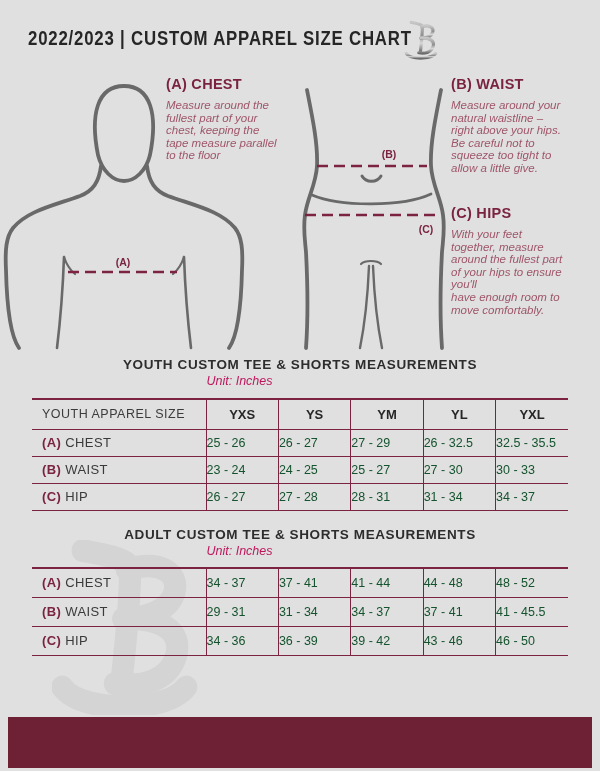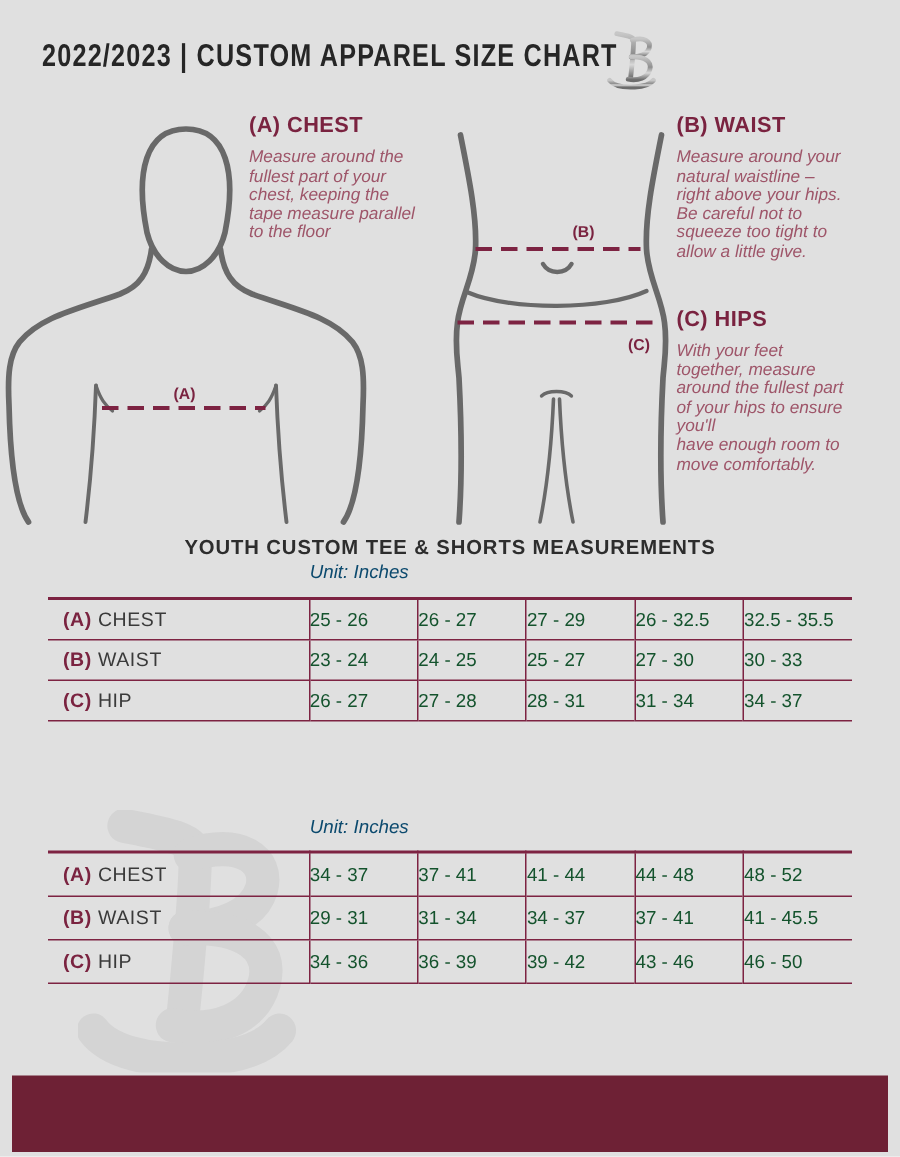--- a/index.html
+++ b/index.html
@@ -30,21 +30,21 @@
   .info-chest{left:166px; top:76px; width:160px;}
   .info-waist{left:451px; top:76px; width:145px;}
   .info-hips{left:451px; top:205px; width:150px;}
   
   .tbl-title{
     position:absolute; left:0; width:600px; text-align:center;
     font-size:13.5px; font-weight:700; letter-spacing:.6px; color:#2d2d2d;
   }
   .tbl-unit{
     position:absolute; left:0; width:479px; text-align:center;
-    font-size:12.5px; font-style:italic; color:#0c4a6e;
+    font-size:12.5px; font-style:italic; color:#be185d;
   }
   .youth-title{top:357px;} .youth-unit{top:374px;}
   .adult-title{top:527px;} .adult-unit{top:544px;}
   table.szt{
     position:absolute; left:32px; width:536px;
     border-collapse:collapse; table-layout:fixed;
     border-top:2px solid #7d2342;
   }
   .youth-tbl{top:398px;} .adult-tbl{top:567px;}
   table.szt col.c0{width:174px;}
@@ -170,20 +170,28 @@
   <table class="szt youth-tbl">
     <colgroup>
         <col class="c0">
         <col>
         <col>
         <col>
         <col>
         <col>
       </colgroup>
     <tbody>
+        <tr class="hdr">
+      <th class="rowhead">YOUTH APPAREL SIZE</th>
+      <th class="size">YXS</th>
+      <th class="size">YS</th>
+      <th class="size">YM</th>
+      <th class="size">YL</th>
+      <th class="size">YXL</th>
+    </tr>
     <tr>
       <td class="lbl"><span class="pfx">(A)</span><span>CHEST</span></td>
       <td class="val">25 - 26</td>
       <td class="val">26 - 27</td>
       <td class="val">27 - 29</td>
       <td class="val">26 - 32.5</td>
       <td class="val">32.5 - 35.5</td>
     </tr>
     <tr>
       <td class="lbl"><span class="pfx">(B)</span><span>WAIST</span></td>
@@ -197,20 +205,21 @@
       <td class="lbl"><span class="pfx">(C)</span><span>HIP</span></td>
       <td class="val">26 - 27</td>
       <td class="val">27 - 28</td>
       <td class="val">28 - 31</td>
       <td class="val">31 - 34</td>
       <td class="val">34 - 37</td>
     </tr>
   </tbody>
     </table>
 
+  <div class="tbl-title adult-title">ADULT CUSTOM TEE &amp; SHORTS MEASUREMENTS</div>
   <div class="tbl-unit adult-unit">Unit: Inches</div>
   <table class="szt adult-tbl">
     <colgroup>
         <col class="c0">
         <col>
         <col>
         <col>
         <col>
         <col>
       </colgroup>

